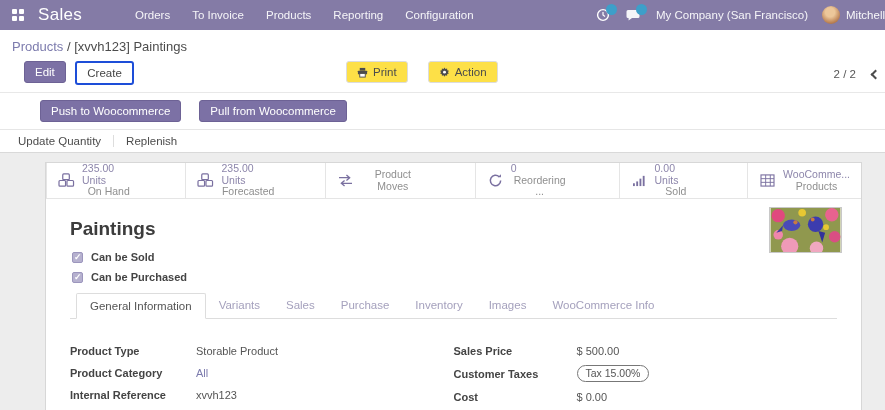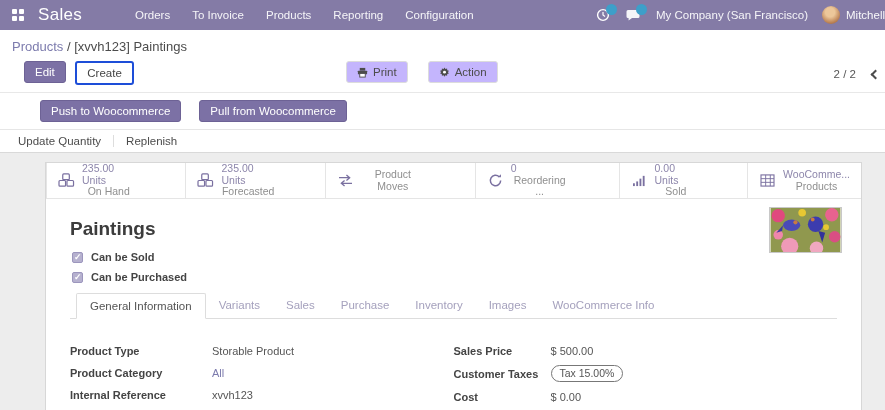--- a/index.html
+++ b/index.html
@@ -28,21 +28,21 @@
 
   
   .breadcrumb-row { padding:9px 12px 5px; font-size:13px; color:#4c4c4c; }
   .bc-link { color:#7C7BAD; cursor:pointer; }
   .buttons-row { position:relative; height:33px; padding:2px 12px 0; }
   .btn { display:inline-block; font-size:11.5px; padding:4px 10px; border-radius:3px;
     cursor:pointer; vertical-align:top;margin-left:12px; }
   .btn-primary { background:#7C71A5; border:1px solid #6d6295; color:#fff; }
   .btn-plain { background:#fff; border:2px solid #1d4ed8; color:#444; margin-left:5px; }
   .center-actions { position:absolute; left:334px; top:2px; display:flex; gap:8px; }
-  .btn-icon { display:inline-flex; align-items:center; gap:5px; background:#c4b5fd;
+  .btn-icon { display:inline-flex; align-items:center; gap:5px; background:#fde047;
     border:1px solid #dcdcdc; color:#4c4c4c; }
   .pager { position:absolute; right:6px; top:9px; display:flex; align-items:center; gap:16px;
     font-size:11.5px; color:#555; }
   .chev-left { width:7px; height:7px; border-left:2px solid #4c4c4c;
     border-bottom:2px solid #4c4c4c; transform:rotate(45deg); cursor:pointer; }
   .cp-sep { border-bottom:1px solid #e8e8e8; }
   .wc-row { padding:7px 28px; display:flex; gap:6px; background:#fff; }
   .sub-row { border-top:1px solid #e6e6e6; border-bottom:1px solid #d9d9d9;
     padding:5px 12px; font-size:11.5px; color:#4c4c4c; display:flex; align-items:center; }
   .sub-action { cursor:pointer; padding:0 12px; }
@@ -71,22 +71,22 @@
   .checkbox::after { content:"✓"; position:absolute; left:1px; top:-1px;
     font-size:9px; color:#fff; }
   .tabs { display:flex; margin-top:10px; border-bottom:1px solid #ddd; padding-left:6px; }
   .tab { font-size:11.5px; padding:6px 13px; color:#a5a1bd; cursor:pointer;
     margin-bottom:-1px; }
   .tab.active { color:#555; background:#fff; border:1px solid #ddd; border-bottom:1px solid #fff;
     border-radius:2px 2px 0 0; }
   .fields { display:flex; margin-top:24px; }
   .fcol { width:50%; }
   .frow { display:flex; align-items:center; margin-bottom:7px; min-height:15px; }
-  .flabel { width:142px; flex:none; font-size:11px; font-weight:bold; color:#444; }
-  .fcol-right .flabel { width:97px; }
+  .flabel { width:126px; flex:none; font-size:11px; font-weight:bold; color:#444; }
+  .fcol-right .flabel { width:123px; }
   .fval { font-size:11px; color:#555; }
   .fval-link { color:#7C7BAD; cursor:pointer; }
   .fval-tag { display:inline-block; border:1px solid #777; border-radius:10px;
     padding:1px 8px 2px; font-size:10.5px; color:#555; }
 </style>
 </head>
 <body>
 
 <div class="topnav">
   <div class="apps-grid">

